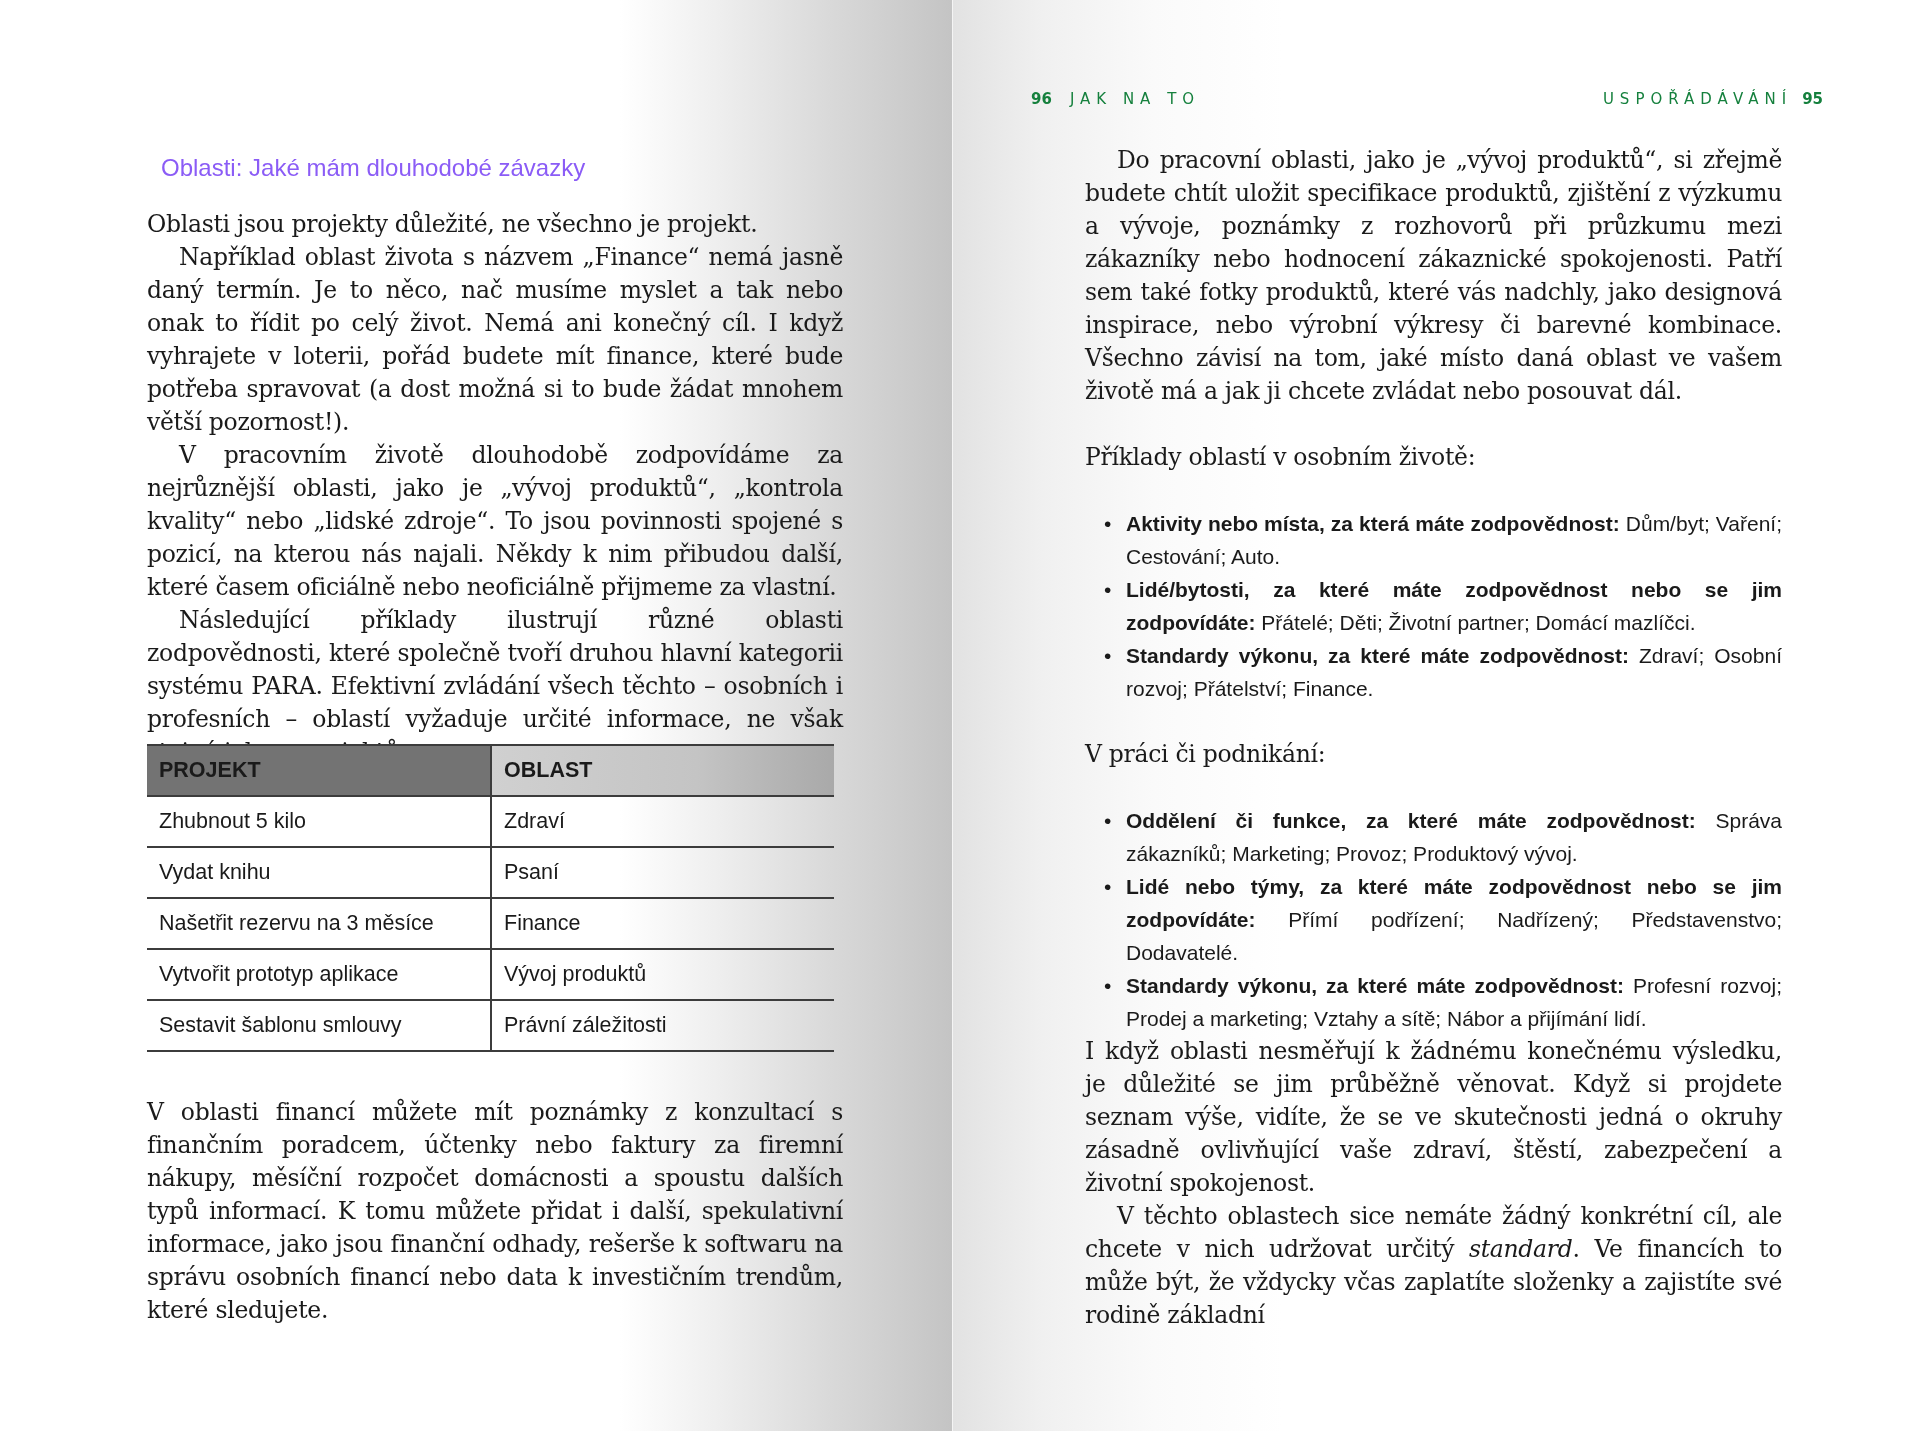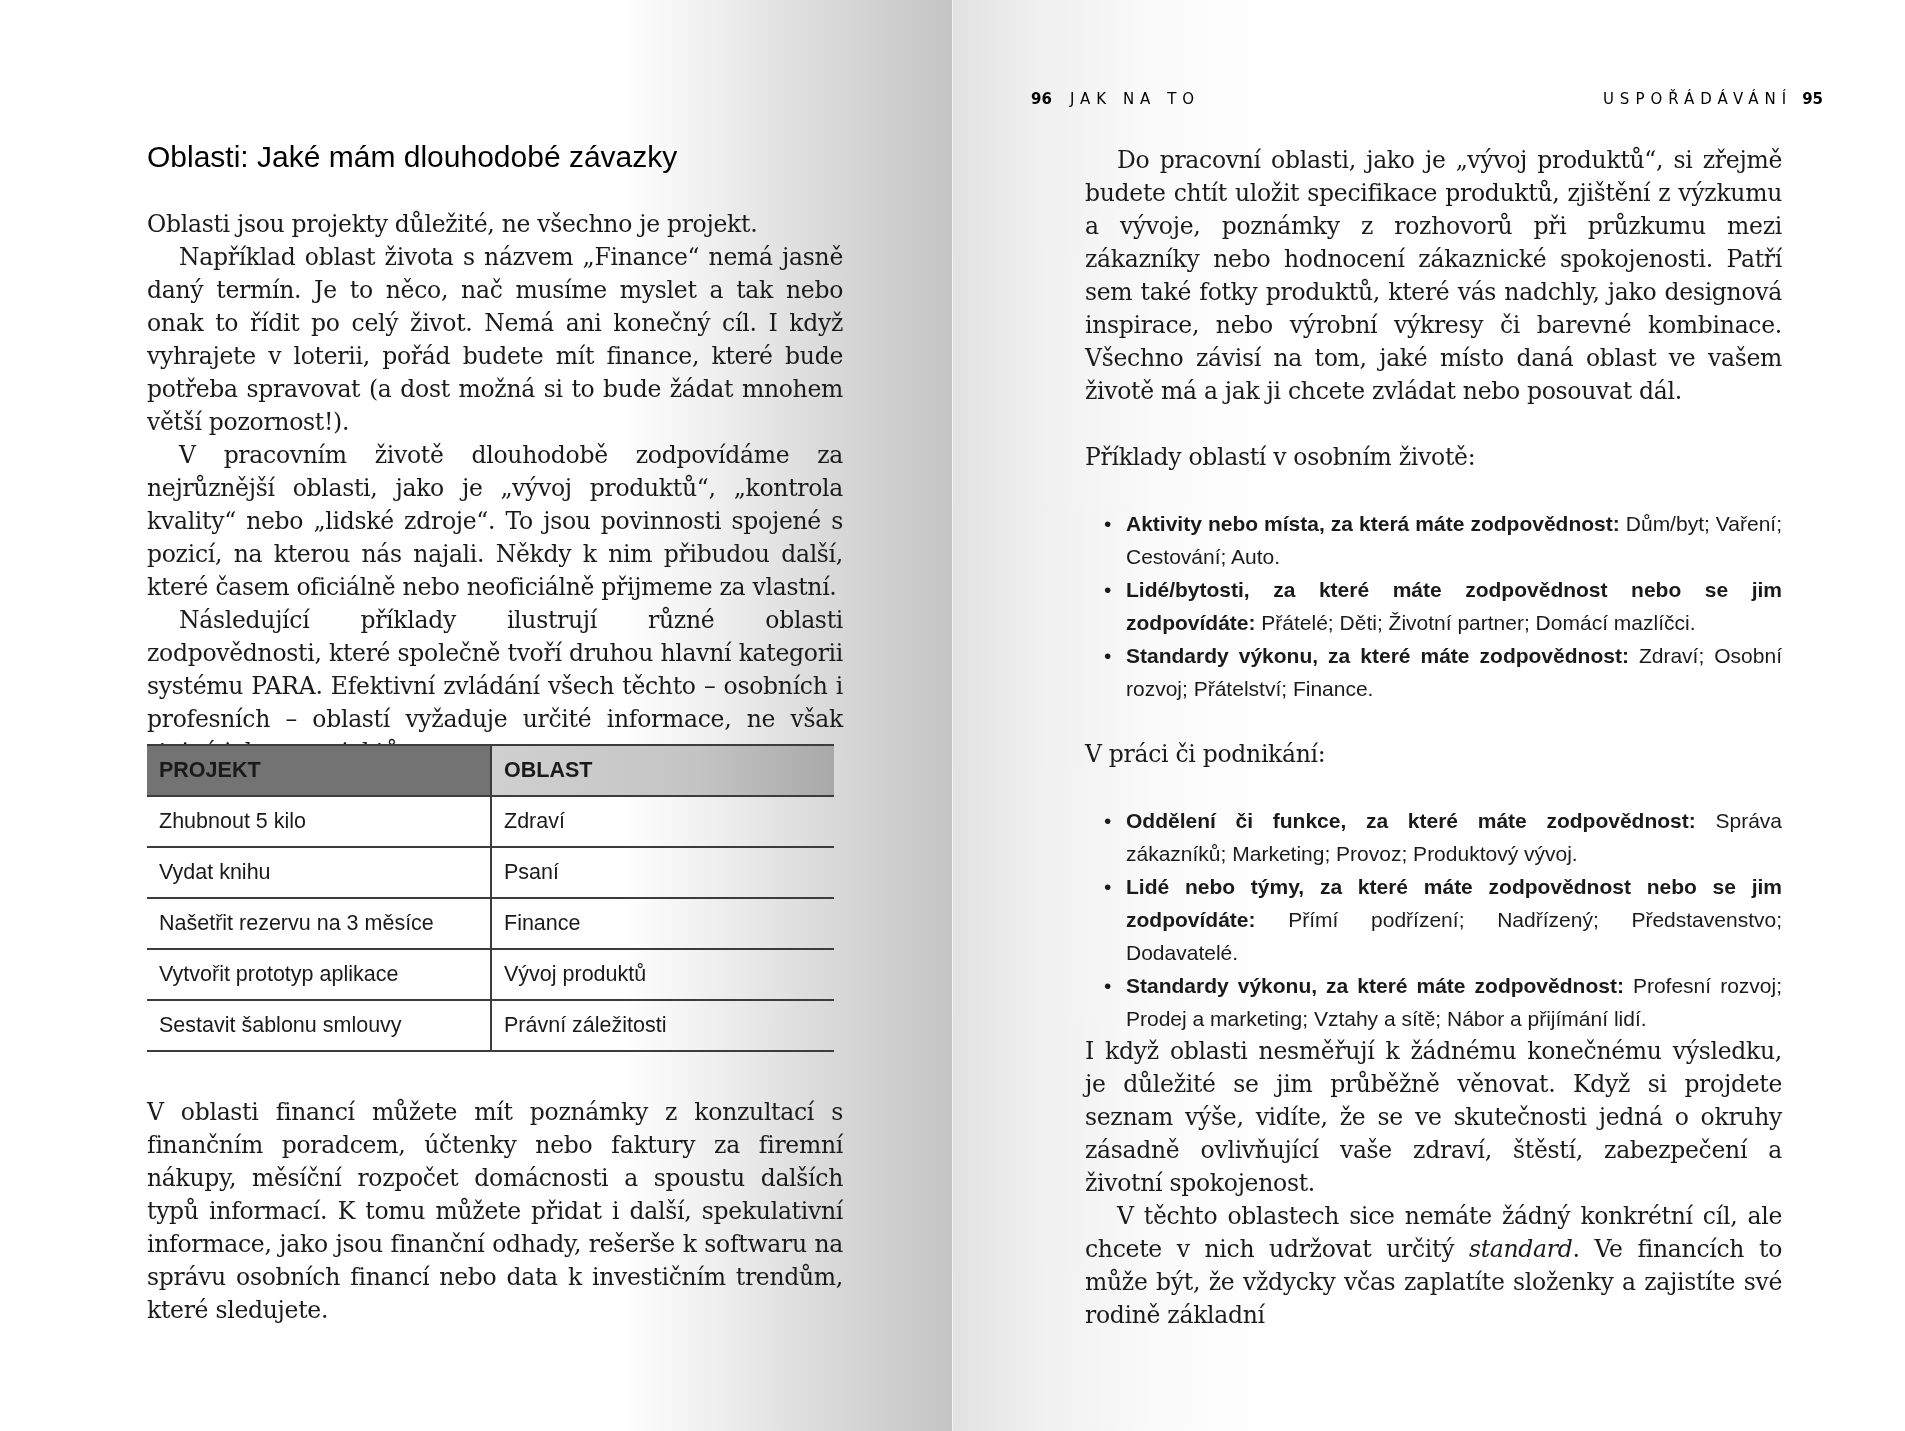--- a/index.html
+++ b/index.html
@@ -10,31 +10,31 @@
     color: #1a1a1a;
   }
   .page { position: absolute; top: 0; height: 1431px; overflow: hidden; }
   .page-left { left: 0; width: 952px;
     background: linear-gradient(to right, #ffffff 0px, #ffffff 620px, #eeeeee 720px, #d9d9d9 830px, #c4c4c4 952px); }
   .page-right { left: 953px; width: 952px;
     background: linear-gradient(to right, #e2e2e2 0px, #f0f0f0 90px, #fafafa 200px, #ffffff 330px, #ffffff 952px); }
   .spine { position: absolute; left: 952px; top: 0; width: 1px; height: 1431px; background: #f4f4f4; }
 
   .running-head { position: absolute; top: 90px; font-family: "DejaVu Sans", "Liberation Sans", sans-serif;
-    font-size: 15px; letter-spacing: 6px; color: #000000; white-space: nowrap; }
+    font-size: 15px; letter-spacing: 6px; color: #15803d; white-space: nowrap; }
   .running-head .pnum { font-weight: bold; letter-spacing: 0; margin: 0 10px; }
   .rh-left { right: calc(952px - 880px); text-align: right; }
   .rh-right { left: 1031px; }
 
   .col { position: absolute; }
   .col-left { left: 147px; width: 696px; }
   .col-right { left: 1085px; width: 697px; }
 
-  .section-title { font-family: "Liberation Sans", "DejaVu Sans", sans-serif; font-size: 30px; font-weight: normal;
-    margin: 0; position: absolute; top: 140px; white-space: nowrap; color: #000000; }
+  .section-title { font-family: "Liberation Sans", "DejaVu Sans", sans-serif; font-size: 24px; font-weight: normal;
+    margin: 14px; position: absolute; top: 140px; white-space: nowrap; color: #8b5cf6; }
 
   p.body { margin: 0; font-size: 23.5px; line-height: 33px; text-align: justify; letter-spacing: -0.3px; }
   p.indent { text-indent: 32px; }
 
   .tbl { position: absolute; left: 147px; top: 744px; width: 687px; border-collapse: collapse;
     font-family: "Liberation Sans", "DejaVu Sans", sans-serif; font-size: 21.5px; color: #1a1a1a; }
   .tbl th, .tbl td { height: 49px; padding: 0 12px; text-align: left; vertical-align: middle;
     border-top: 2px solid #3c3c3c; border-bottom: 2px solid #3c3c3c; }
   .tbl th { font-weight: bold; background: linear-gradient(to right, #d0d0d0, #c4c4c4 60%, #a9a9a9); }
   .tbl th:first-child { background: #737373; }

